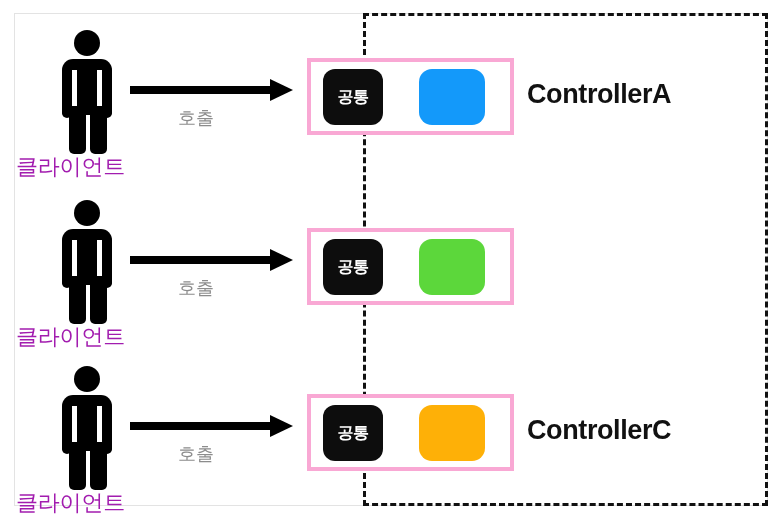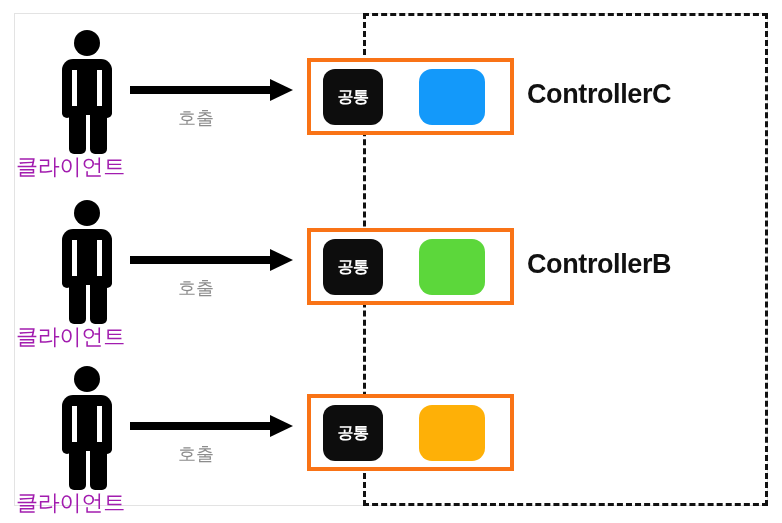--- a/index.html
+++ b/index.html
@@ -169,21 +169,21 @@
     white-space: nowrap;
   }
 
   
   .ctrl-box {
     position: absolute;
     left: 307px;
     top: 34px;
     width: 207px;
     height: 77px;
-    border: 4px solid #f97316;
+    border: 4px solid #f9a8d4;
     background: #ffffff;
     box-sizing: border-box;
     z-index: 5;
     font-family: Liberation Serif, serif;
   }
   .ctrl-common {
     position: absolute;
     left: 12px;
     top: 7px;
     width: 60px;
@@ -249,21 +249,21 @@
       <div class="head"></div>
     </div>
     <div class="arrow-label">호출</div>
 
     <div class="ctrl-box">
       <div class="ctrl-common">
         <span class="ctrl-common-label">공통</span>
       </div>
       <div class="ctrl-color" style="background: rgb(19, 153, 250);"></div>
     </div>
-    <div class="ctrl-name">ControllerC</div>
+    <div class="ctrl-name">ControllerA</div>
   </div>
 
   <div class="row row-2">
     <div class="person">
       <div class="head"></div>
       <div class="torso"></div>
       <div class="arm-l"></div>
       <div class="arm-r"></div>
       <div class="notch-l"></div>
       <div class="notch-r"></div>
@@ -278,21 +278,20 @@
       <div class="head"></div>
     </div>
     <div class="arrow-label">호출</div>
 
     <div class="ctrl-box">
       <div class="ctrl-common">
         <span class="ctrl-common-label">공통</span>
       </div>
       <div class="ctrl-color" style="background: rgb(92, 215, 59);"></div>
     </div>
-    <div class="ctrl-name">ControllerB</div>
   </div>
 
   <div class="row row-3">
     <div class="person">
       <div class="head"></div>
       <div class="torso"></div>
       <div class="arm-l"></div>
       <div class="arm-r"></div>
       <div class="notch-l"></div>
       <div class="notch-r"></div>
@@ -307,15 +306,16 @@
       <div class="head"></div>
     </div>
     <div class="arrow-label">호출</div>
 
     <div class="ctrl-box">
       <div class="ctrl-common">
         <span class="ctrl-common-label">공통</span>
       </div>
       <div class="ctrl-color" style="background: rgb(254, 176, 7);"></div>
     </div>
+    <div class="ctrl-name">ControllerC</div>
   </div>
 
 </div>
 
 </body></html>

